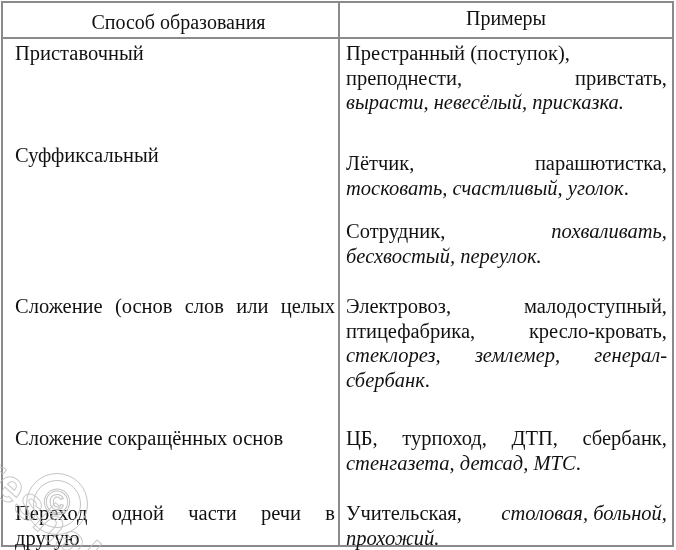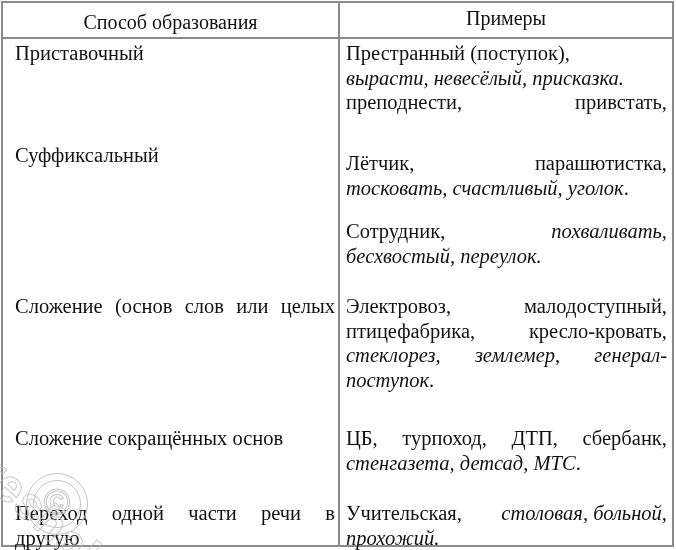--- a/index.html
+++ b/index.html
@@ -41,21 +41,21 @@
       background: #8a8a8a;
     }
     .header-cell {
       position: absolute;
       top: 4px;
       height: 30px;
       font-size: 20px;
       line-height: 26px;
       text-align: center;
     }
-    .header-left { left: 0; width: 335px; top: 6px; }
+    .header-left { left: 8px; width: 335px; top: 6px; }
     .header-right { left: 337px; width: 332px; top: 2px; }
     .cell {
       position: absolute;
       font-size: 20.5px;
       line-height: 24.7px;
       text-align: justify;
     }
     .cell.left { left: 12px; width: 320px; }
     .cell.right { left: 343px; width: 321px; }
     .line {
@@ -129,25 +129,25 @@
   <div class="divider-h"></div>
 
   <div class="header-cell header-left">Способ образования</div>
   <div class="header-cell header-right">Примеры</div>
 
   <div class="cell left" style="top:38px">
     <span class="line last">Приставочный</span>
   </div>
   <div class="cell right" style="top:38px">
     <span class="line last"><span class="seg">Престранный (поступок),</span></span>
-    <span class="line last it"><span class="seg">вырасти, невесёлый, присказка.</span></span>
     <span class="line spread">
         <span class="seg">преподнести,</span>
         <span class="seg">привстать,</span>
       </span>
+    <span class="line last it"><span class="seg">вырасти, невесёлый, присказка.</span></span>
   </div>
 
   <div class="cell left" style="top:140px">
     <span class="line last">Суффиксальный</span>
   </div>
   <div class="cell right" style="top:148px">
     <span class="line spread">
         <span class="seg">Лётчик,</span>
         <span class="seg">парашютистка,</span>
       </span>
@@ -172,21 +172,21 @@
       </span>
     <span class="line spread">
         <span class="seg">птицефабрика,</span>
         <span class="seg">кресло-кровать,</span>
       </span>
     <span class="line spread it">
         <span class="seg">стеклорез,</span>
         <span class="seg">землемер,</span>
         <span class="seg">генерал-</span>
       </span>
-    <span class="line last"><span class="seg it">поступок</span><span class="seg">.</span></span>
+    <span class="line last"><span class="seg it">сбербанк</span><span class="seg">.</span></span>
   </div>
 
   <div class="cell left" style="top:423px">
     <span class="line last">Сложение сокращённых основ</span>
   </div>
   <div class="cell right" style="top:423px">
     <span class="line spread">
         <span class="seg">ЦБ,</span>
         <span class="seg">турпоход,</span>
         <span class="seg">ДТП,</span>

